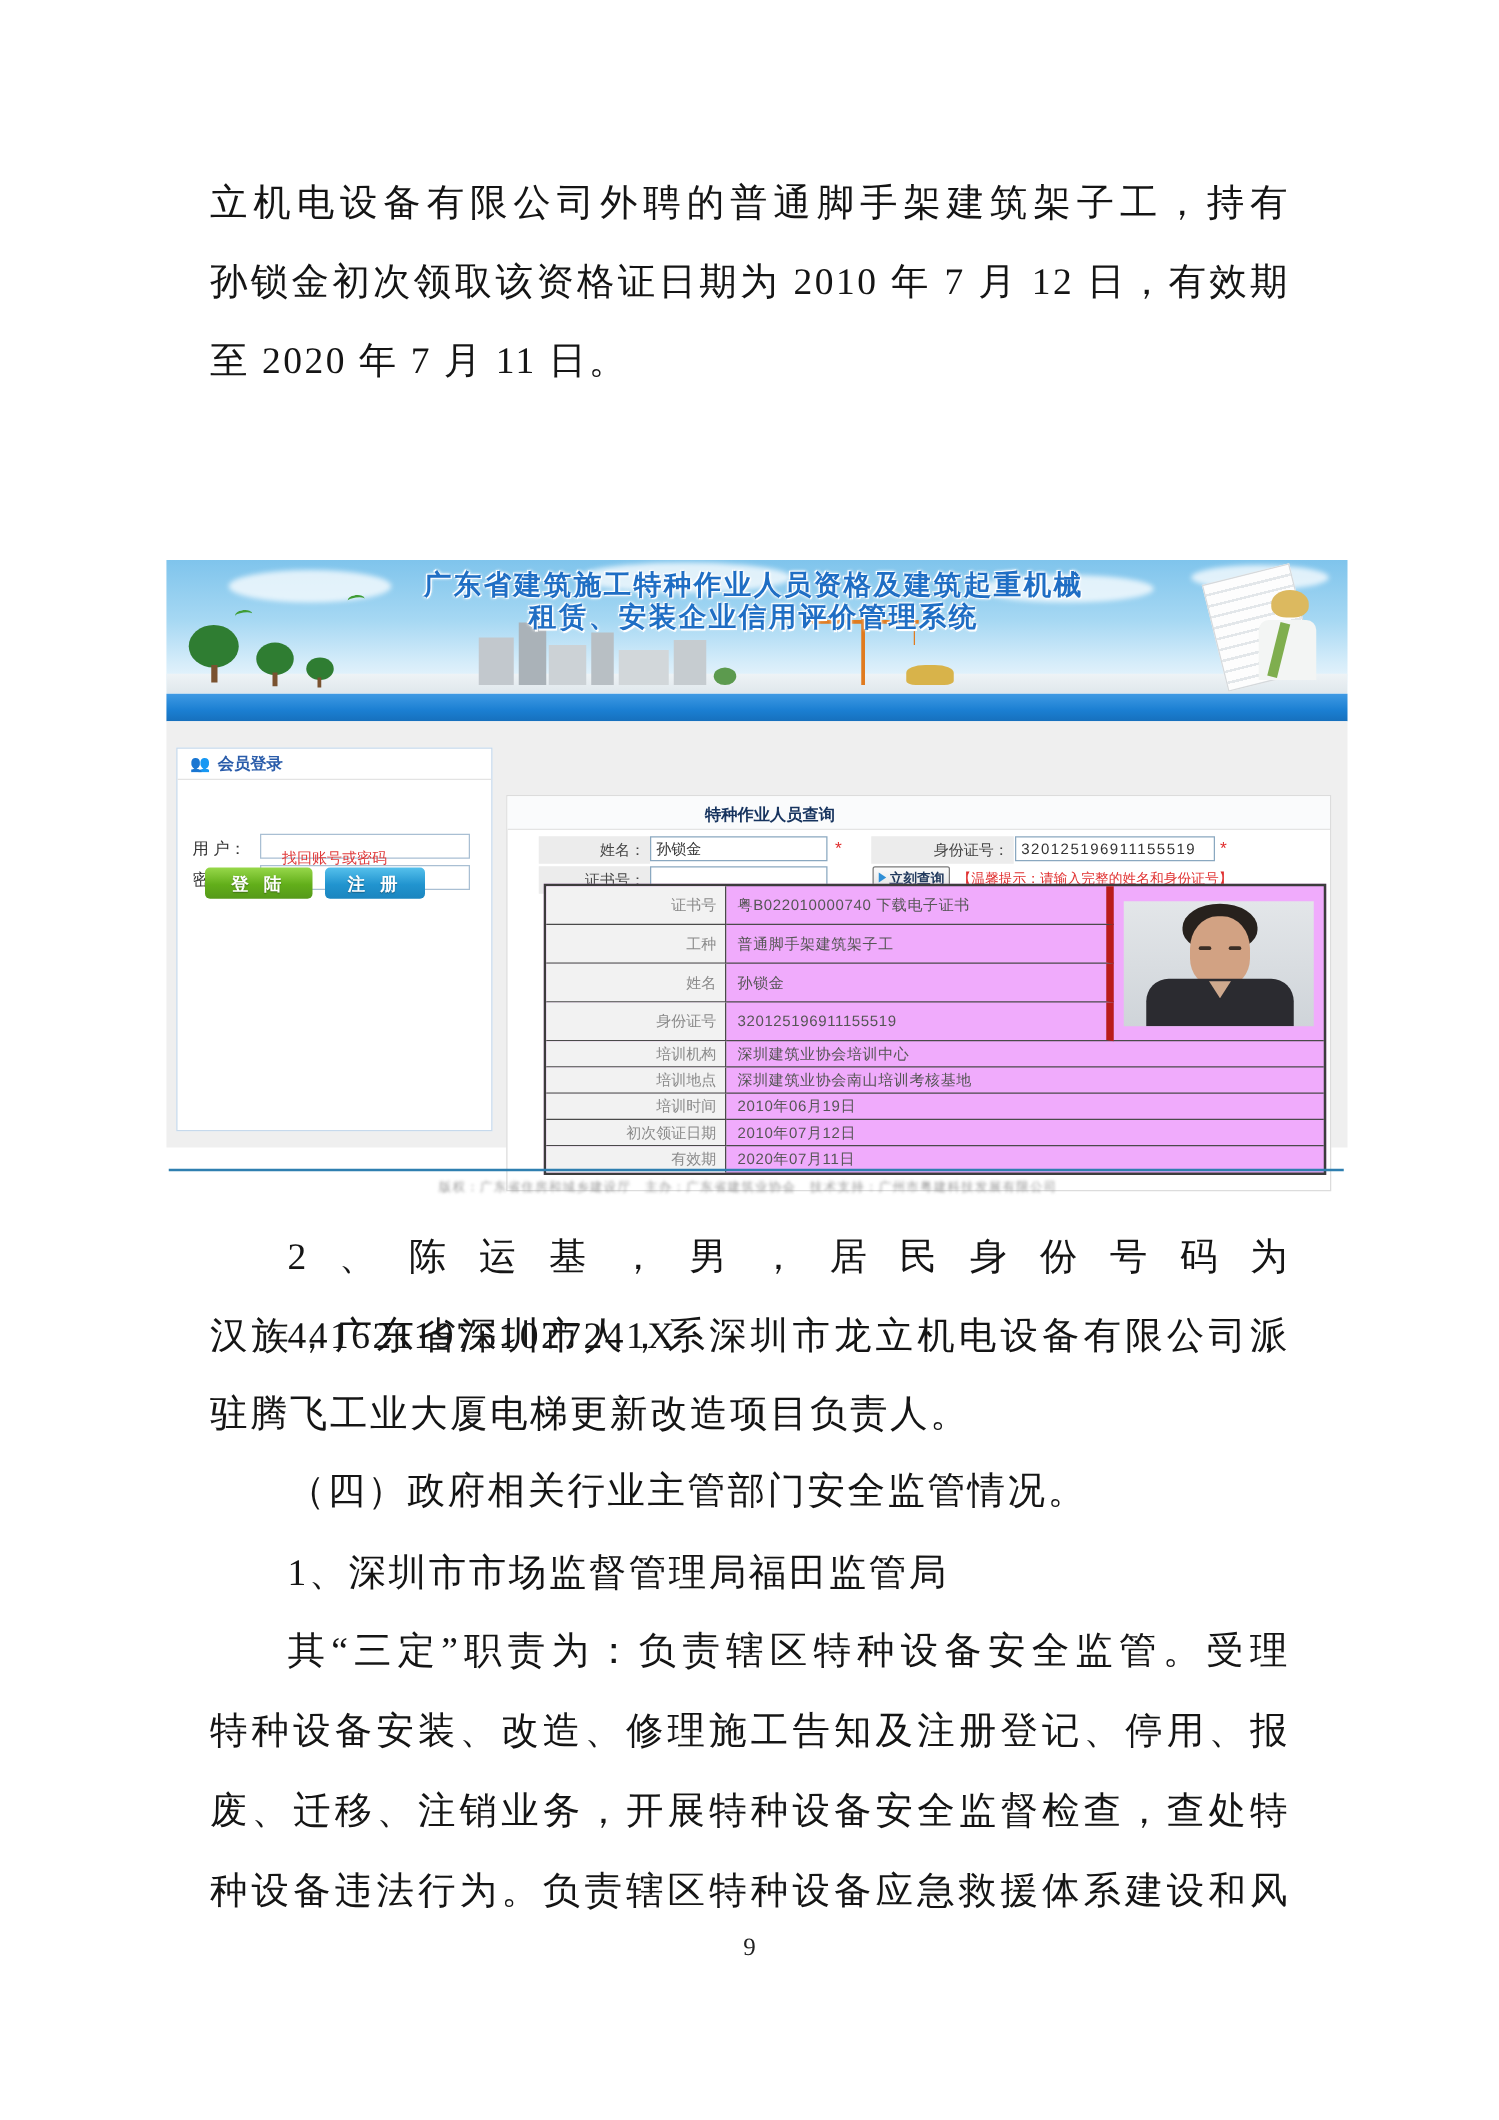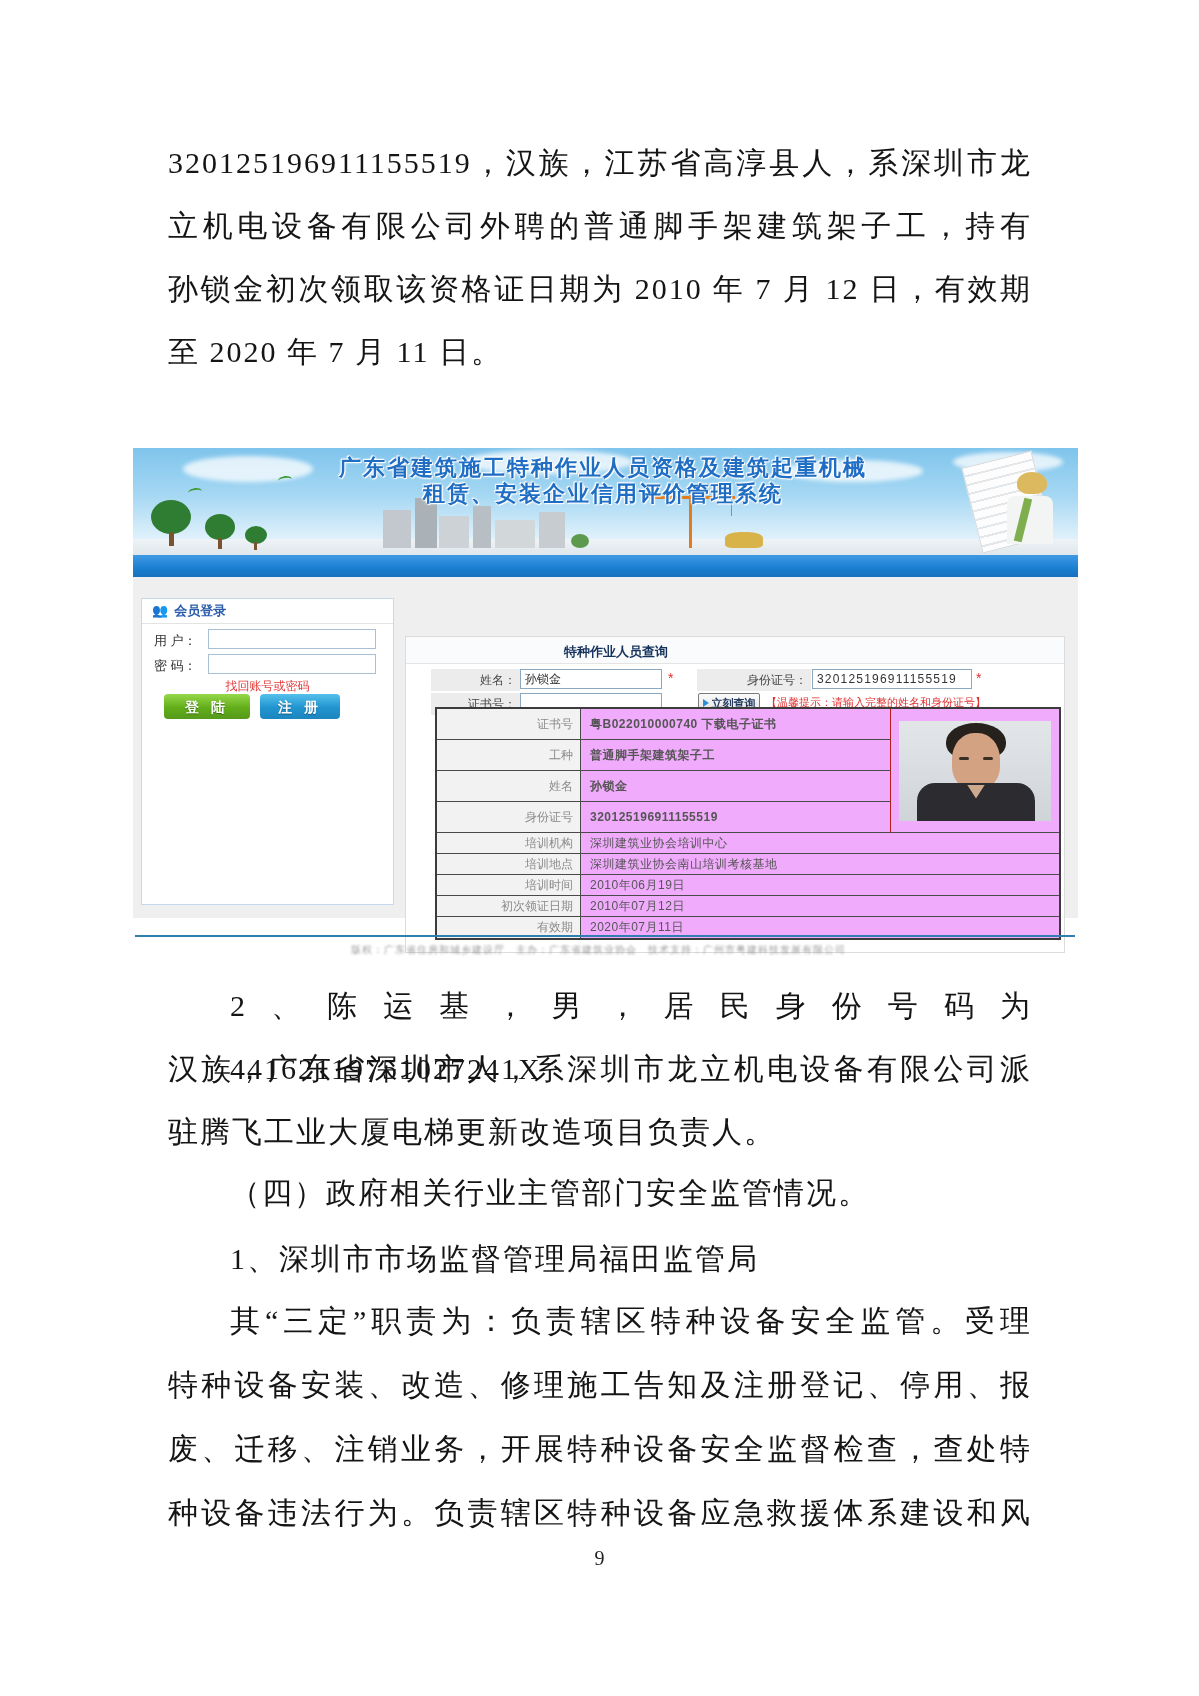--- a/index.html
+++ b/index.html
@@ -51,21 +51,21 @@
 
   
   .content-bg{position:absolute;left:0;top:129px;width:945px;height:341px;background:#efefef;}
 
   
   .login{position:absolute;left:8px;top:150px;width:253px;height:307px;background:#fff;
          border:1px solid #c6d9ec;box-sizing:border-box;}
   .login-hd{height:24px;line-height:24px;border-bottom:1px solid #e3e3e3;padding-left:10px;
             font-size:13px;font-weight:bold;color:#2a5caa;}
   .micon{font-size:13px;color:#e8a33d;margin-right:6px;}
-  .lrow{position:absolute;left:0;width:100%;height:22px;}
+  .lrow{position:absolute;left:0;width:100%;height:22px;margin-top:38px;}
   .llab{position:absolute;left:12px;top:3px;font-size:13px;color:#333;}
   .linput{position:absolute;left:66px;top:0;width:168px;height:20px;background:#fff;
           border:1px solid #a9bfd3;box-sizing:border-box;font-size:12px;padding:0 3px;}
   .recover{position:absolute;left:0;width:100%;text-align:center;font-size:12px;color:#e03a3a;}
   .btn{position:absolute;height:25px;border-radius:4px;color:#fff;font-size:14px;font-weight:bold;
        text-align:center;line-height:25px;letter-spacing:4px;border:none;cursor:pointer;
        text-shadow:0 1px 1px rgba(0,0,0,.35);}
   .btn-login{left:22px;top:95px;width:86px;background:linear-gradient(180deg,#97d84a,#62ae1a 55%,#55991a);}
   .btn-reg{left:118px;top:95px;width:80px;background:linear-gradient(180deg,#55c0ec,#2194cf 55%,#1b85bf);}
 
@@ -90,21 +90,21 @@
   
   .rtable{position:absolute;left:29px;top:70px;width:622px;height:229px;
           border:2px solid #3c3c3c;box-sizing:content-box;background:#f0abfc;
           display:grid;grid-template-columns:144px 310px 168px;
           grid-template-rows:repeat(4,31px) repeat(5,21px);}
   .tl{background:#f2f2f2;border-right:1px solid #4a4a4a;border-bottom:1px solid #4a4a4a;
       font-size:12px;color:#8a8a8a;display:flex;align-items:center;justify-content:flex-end;
       padding-right:7px;box-sizing:border-box;}
   .tv{border-bottom:1px solid #4a4a4a;font-size:12px;color:#555;display:flex;align-items:center;
       padding-left:9px;box-sizing:border-box;letter-spacing:.5px;}
-  .sep{border-right:1px solid #b91c1c;font-weight:bold;}
+  .sep{border-right:6px solid #b91c1c;}
   .nob{border-bottom:none;}
   .tphoto{grid-area:1/3/5/4;border-bottom:1px solid #4a4a4a;display:flex;align-items:center;justify-content:center;box-sizing:border-box;}
 
   
   .photo{position:relative;width:152px;height:100px;overflow:hidden;
          background:linear-gradient(180deg,#e3e6e9,#cfd4d9);}
   .hair{position:absolute;left:47px;top:2px;width:60px;height:38px;background:#27211d;border-radius:50% 50% 45% 45%;}
   .face{position:absolute;left:53px;top:12px;width:48px;height:56px;background:#d2a283;border-radius:46% 46% 40% 40%;}
   .eye{position:absolute;width:10px;height:3px;background:#3a2e26;border-radius:2px;top:36px;}
   .jacket{position:absolute;left:18px;top:62px;width:118px;height:38px;background:#2b2b30;
@@ -116,21 +116,20 @@
   .shot-line{position:absolute;left:2px;top:487px;width:940px;height:2px;background:#2f7fb0;}
   .shot-footer{position:absolute;left:218px;top:495px;width:700px;font-size:10px;color:#9a9a9a;
                white-space:nowrap;filter:blur(1.1px);letter-spacing:1px;}
 </style>
 </head>
 <body>
 
 <div class="page">
 
   <div class="para" style="top:131px">
-    <div class="dline jf">320125196911155519，汉族，江苏省高淳县人，系深圳市龙</div>
     <div class="dline jf">立机电设备有限公司外聘的普通脚手架建筑架子工，持有</div>
     <div class="dline jf">孙锁金初次领取该资格证日期为 2010 年 7 月 12 日，有效期</div>
     <div class="dline">至 2020 年 7 月 11 日。</div>
   </div>
 
   <div class="shot">
 
     <div class="banner">
       <div class="cloud" style="left:50px;top:8px;width:130px;height:26px"></div>
       <div class="cloud" style="left:330px;top:2px;width:170px;height:24px"></div>

